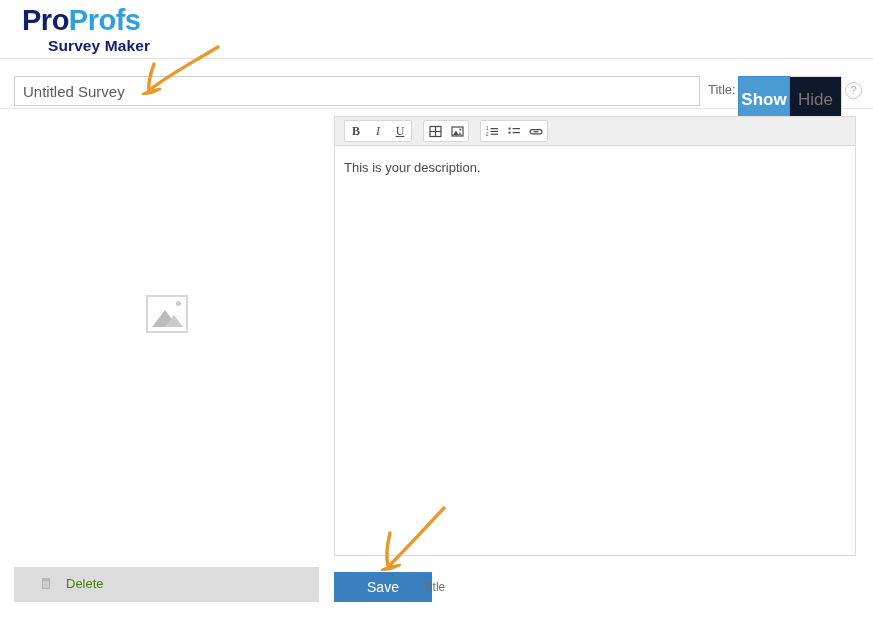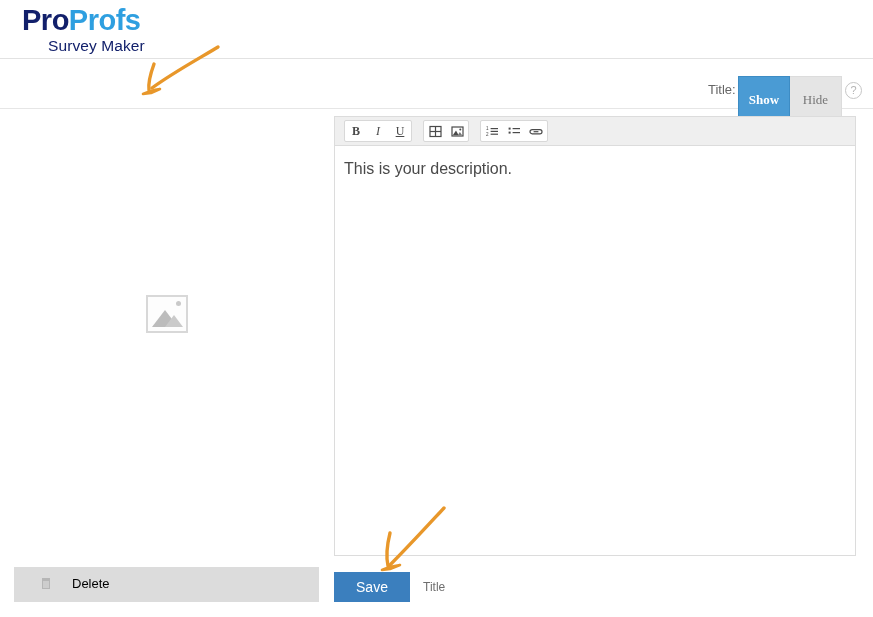--- a/index.html
+++ b/index.html
@@ -35,21 +35,21 @@
   }
   .logo-top {
     font-size: 29px;
     font-weight: bold;
     letter-spacing: -0.5px;
   }
   .logo-pro { color: #12206b; }
   .logo-profs { color: #2e9fe0; }
   .logo-sub {
     font-size: 15.5px;
-    font-weight: normal;
+    font-weight: bold;
     color: #12206b;
     margin-top: 3px;
     margin-left: 26px;
     letter-spacing: 0.1px;
   }
 
   
   .title-row {
     position: absolute;
     left: 0; top: 59px;
@@ -78,40 +78,39 @@
     left: 708px;
     top: 23px;
     font-size: 13px;
     color: #666;
   }
   .seg {
     position: absolute;
     top: 17px;
     height: 47px;
     box-sizing: border-box;
-    font-size: 13px;
+    font-size: 17px;
     font-weight: bold;
     display: flex;
     align-items: center;
     justify-content: center;
     cursor: pointer;
     user-select: none;
-    font-family: Liberation Serif, serif;
   }
   .seg-show {
     left: 738px;
     width: 52px;
     background: #4a9bd4;
     color: #ffffff;
     border: 1px solid #3d8cc4;
   }
   .seg-hide {
     left: 790px;
     width: 52px;
-    background: #e5e5e5;
+    background: #0f172a;
     color: #777;
     border: 1px solid #dcdcdc;
     border-left: none;
     font-weight: normal;
   }
   .help-icon {
     position: absolute;
     left: 845px;
     top: 82px;
     width: 15px;
@@ -194,24 +193,24 @@
     top: 567px;
     width: 305px;
     height: 35px;
     background: #dcdcdc;
   }
   .delete-btn {
     position: absolute;
     left: 28px;
     top: 9px;
     font-size: 13px;
-    color: #000000;
-    display: flex;
-    align-items: center;
-    gap: 22px;
+    color: #4d7c0f;
+    display: flex;
+    align-items: center;
+    gap: 16px;
     cursor: default;
     user-select: none;
   }
   .trash-icon {
     display: inline-block;
     width: 8px;
     height: 11px;
     border: 1px solid #b6b6b6;
     border-top: 3px solid #b6b6b6;
     box-sizing: border-box;
@@ -272,30 +271,30 @@
     font-size: 12px;
     color: #4a4a4a;
     cursor: pointer;
     user-select: none;
   }
   .tb-b { font-weight: bold; font-family: "Liberation Serif", serif; }
   .tb-i { font-style: italic; font-family: "Liberation Serif", serif; }
   .tb-u { text-decoration: underline; font-family: "Liberation Serif", serif; }
   .editor-body {
     padding: 14px 0 0 9px;
-    font-size: 16px;
+    font-size: 13px;
     color: #4a4a4a;
   }
 
   
   .save-btn {
     position: absolute;
     left: 334px;
     top: 572px;
-    width: 76px;
+    width: 98px;
     height: 30px;
     background: #3b7fbe;
     color: #ffffff;
     font-size: 14px;
     display: flex;
     align-items: center;
     justify-content: center;
     cursor: pointer;
     user-select: none;
     border: none;
@@ -323,20 +322,21 @@
 <body>
 
 <div class="header">
   <div class="logo">
     <div class="logo-top"><span class="logo-pro">Pro</span><span class="logo-profs">Profs</span></div>
     <div class="logo-sub">Survey Maker</div>
   </div>
 </div>
 
 <div class="title-row">
+  <input class="title-input" type="text" value="Untitled Survey" style="">
   <div class="title-label">Title:</div>
   <div class="seg seg-show">Show</div>
   <div class="seg seg-hide">Hide</div>
 </div>
 <div class="help-icon">?</div>
 
 <div class="image-panel">
   <div class="image-placeholder">
     <div class="ph-icon">
       <div class="ph-sun"></div>

